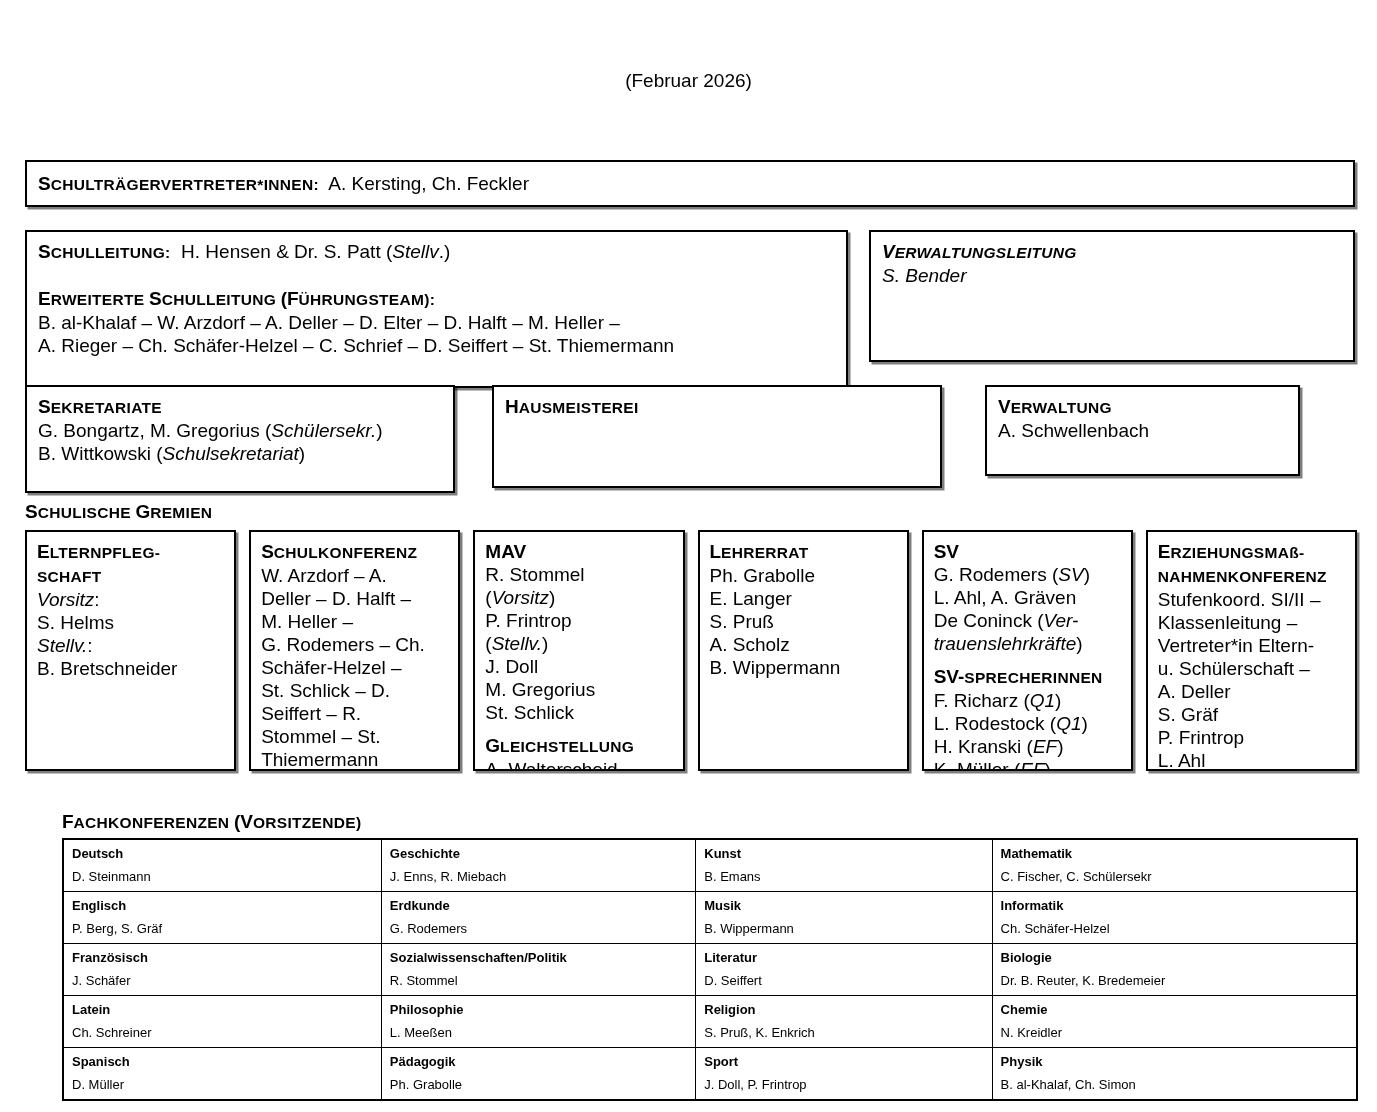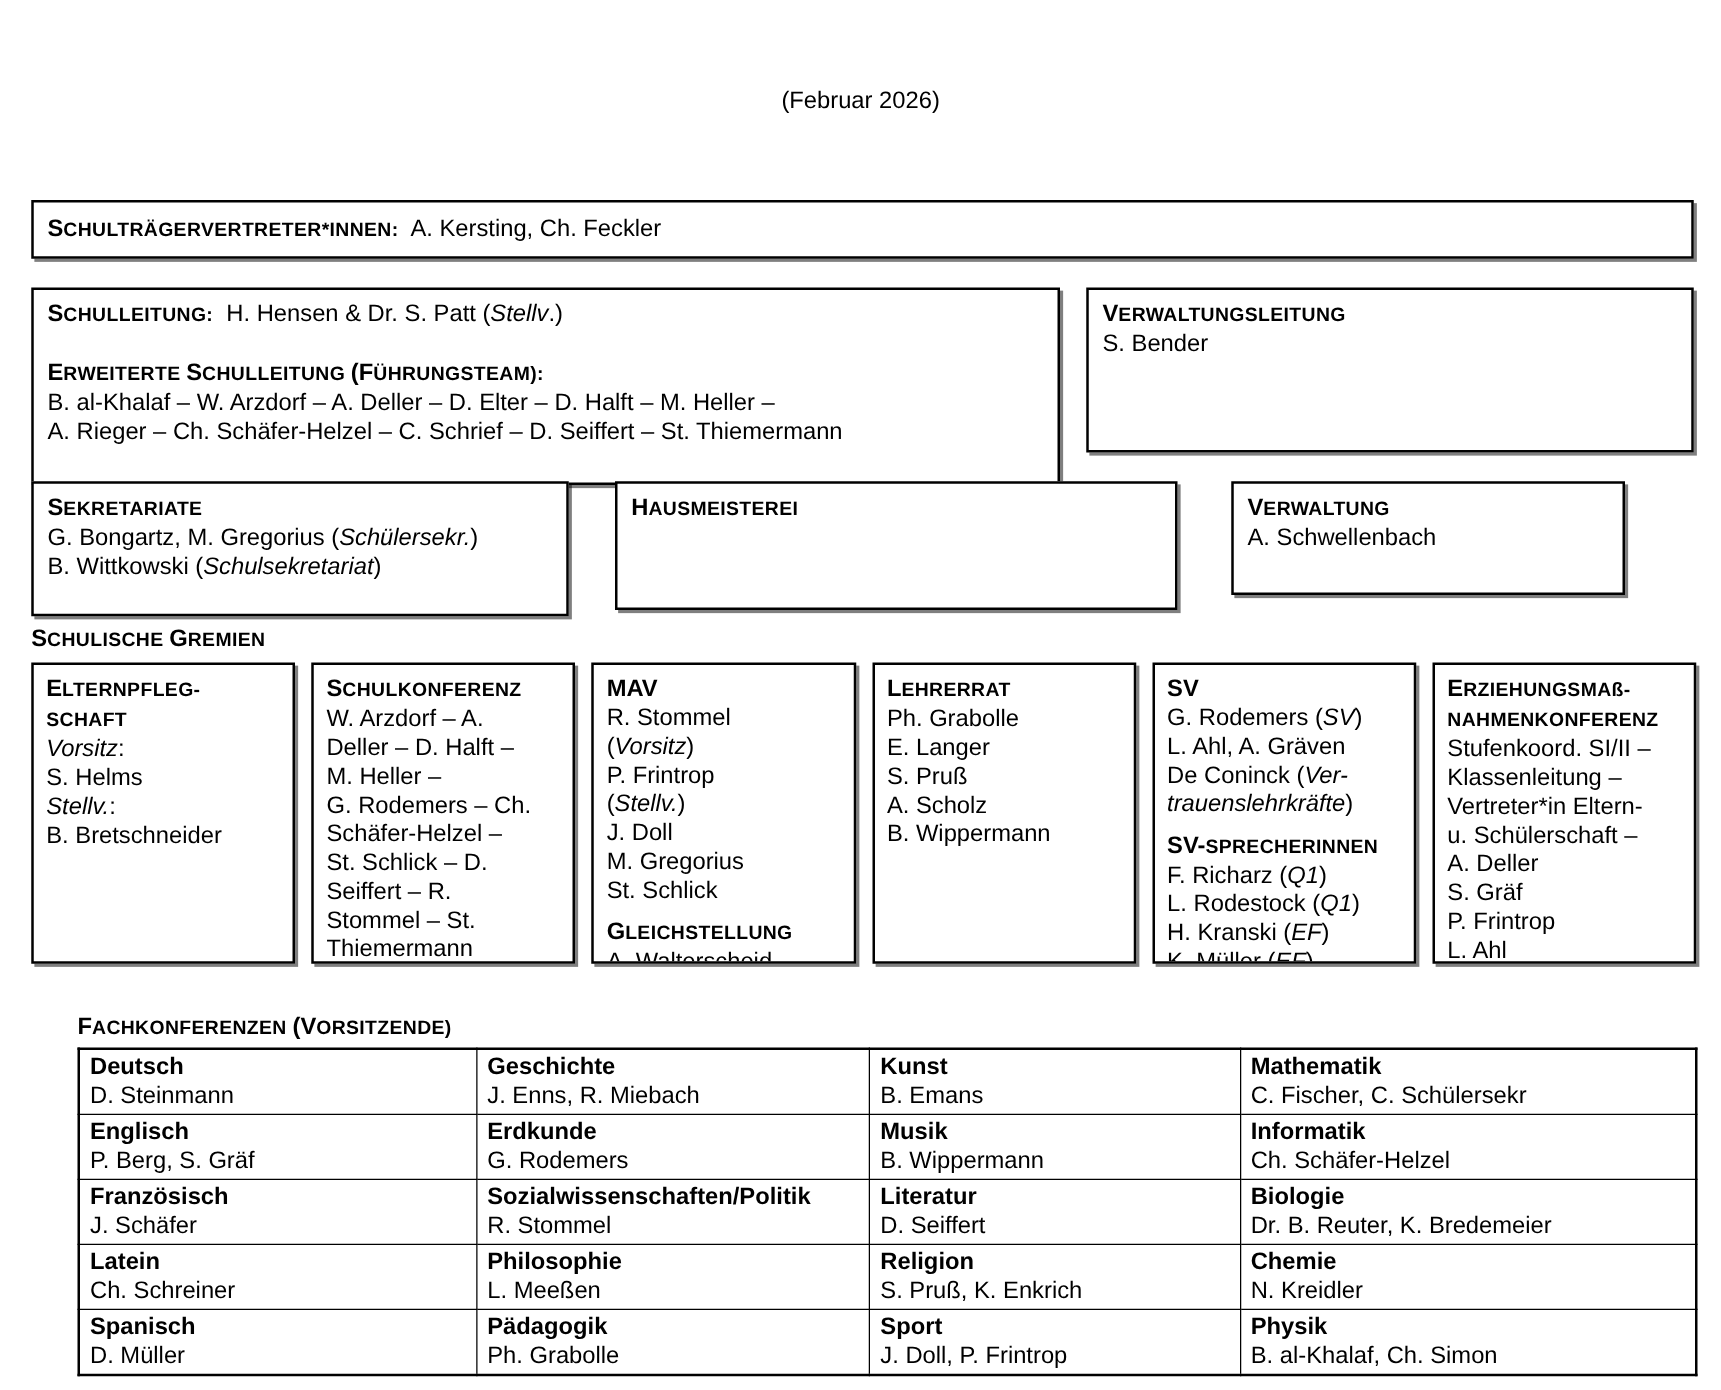--- a/index.html
+++ b/index.html
@@ -23,34 +23,34 @@
   .box {
     position:absolute;
     background:#fff;
     border:2px solid #000;
     box-shadow:2.5px 2.5px 0 rgba(0,0,0,0.5);
     padding:8px 11px;
     font-size:19px; line-height:23px;
   }
   #box-traeger          { left:25px;  top:160px; width:1330px; height:47px;  padding-top:10px; }
   #box-schulleitung     { left:25px;  top:230px; width:823px;  height:158px; }
-  #box-verwaltungsleitung{ left:869px; top:230px; width:486px;  height:132px; }
+  #box-verwaltungsleitung{ left:869px; top:230px; width:486px;  height:132px;font-style:italic; }
   #box-sekretariate     { left:25px;  top:385px; width:430px;  height:108px;  }
   #box-hausmeisterei    { left:492px; top:385px; width:450px;  height:103px;  }
   #box-verwaltung       { left:985px; top:385px; width:315px;  height:91px;  }
 
   .sec-heading {
     position:absolute; font-size:19px; line-height:23px;
   }
   #heading-gremien { left:25px; top:500px; }
   #heading-fach    { left:62px; top:810px; }
 
   .gremien-row {
     position:absolute; left:25px; top:530px; width:1332px; height:241px;
-    display:flex; gap:13px;
+    display:flex; gap:13px;justify-content:center;
   }
   .gbox {
     flex:1 1 0;
     background:#fff;
     border:2px solid #000;
     box-shadow:2.5px 2.5px 0 rgba(0,0,0,0.5);
     padding:8px 10px;
     font-size:19px; line-height:23px;
     overflow:hidden;
   }
@@ -65,21 +65,21 @@
   .fach-table {
     position:absolute; left:62px; top:838px; width:1296px;
     border-collapse:collapse; background:#fff;
     border:2.5px solid #000;
   }
   .fach-table td {
     border:1.5px solid #000;
     vertical-align:top;
     padding:2px 8px 3px;
     height:49px;
-    font-size:19px; line-height:23px;
+    font-size:13px; line-height:23px;
   }
   .cell-subject { font-weight:bold; }
 </style>
 </head>
 <body>
 
 <div class="page">
 
   <div class="doc-subtitle">(Februar 2026)</div>
 

